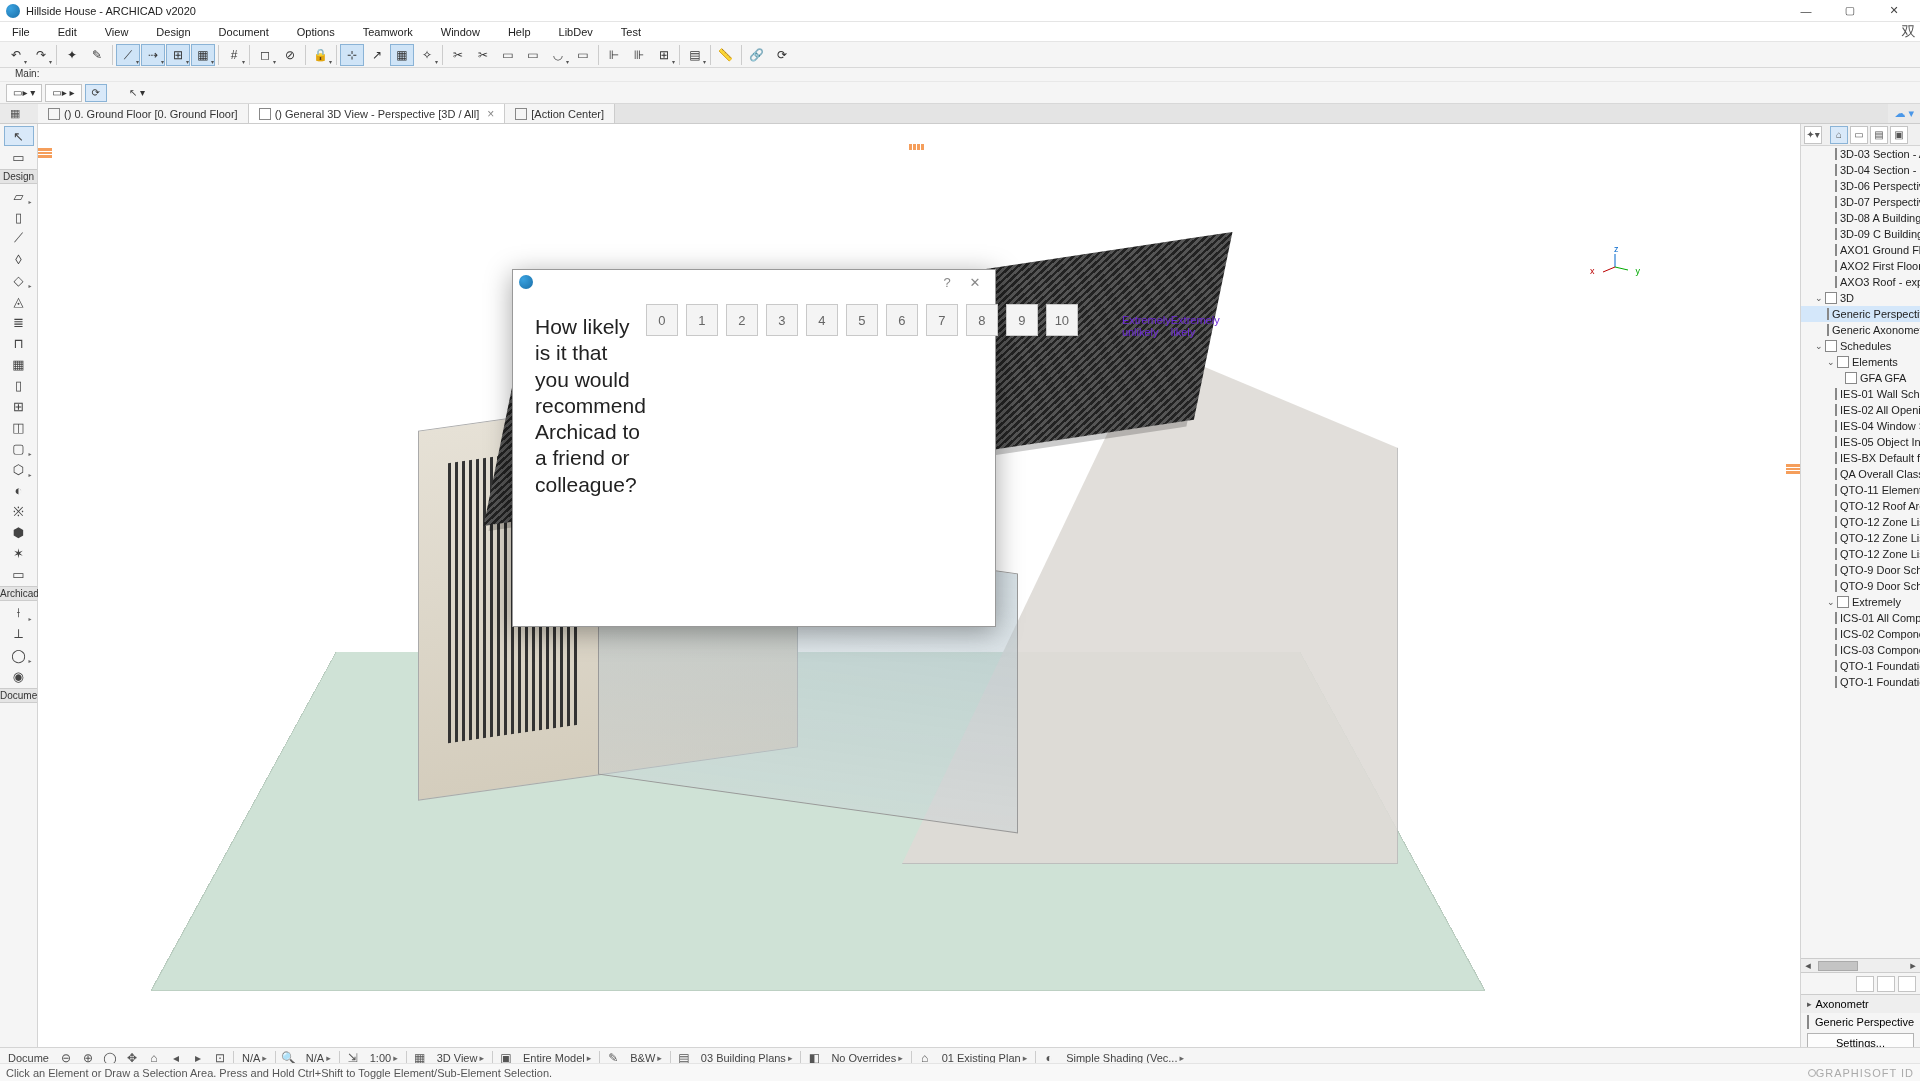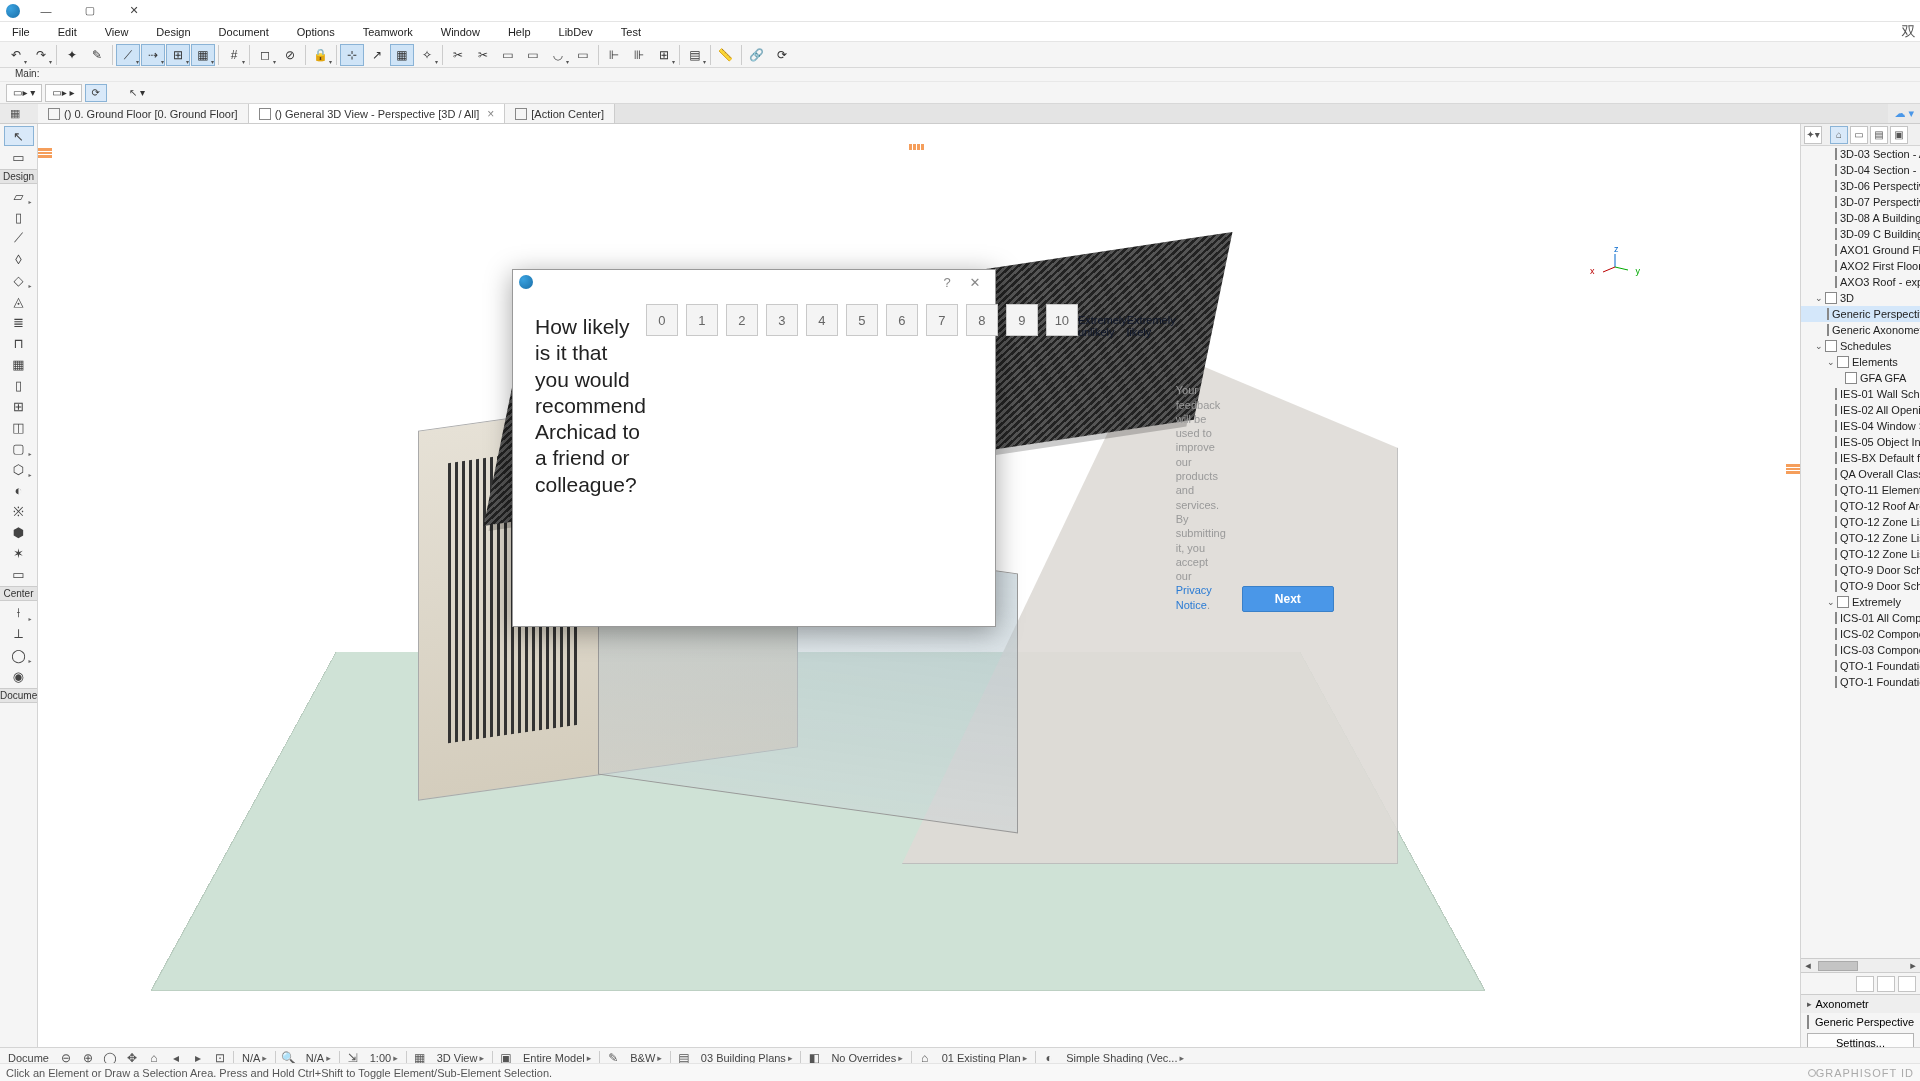--- a/index.html
+++ b/index.html
@@ -84,32 +84,33 @@
 .botline .gsid .dot{width:8px;height:8px;border:1px solid #aaa;border-radius:50%;}
 .dialog { position:absolute; left:512px; top:269px; width:484px; height:358px; background:#fff; border:1px solid #999; box-shadow:0 5px 25px rgba(0,0,0,0.35); display:flex; flex-direction:column;}
 .dialog .dtitle{height:24px;display:flex;align-items:center;padding:0 6px;}
 .dialog .dtitle .dlogo{width:14px;height:14px;border-radius:50%;background:radial-gradient(circle at 30% 30%,#3aa2e0,#1a6fa8);}
 .dialog .dtitle .spacer{flex:1;}
 .dialog .dtitle .dbtn{width:28px;text-align:center;color:#888;font-size:13px;}
 .dialog .dbody{flex:1;padding:10px 22px 14px 22px;display:flex;flex-direction:row;}
 .dialog .question{font-size:21px;color:#222;line-height:1.25;margin-bottom:26px;margin-top:10px;font-weight:400;}
 .dialog .nps{display:flex;gap:8px;}
 .dialog .nps .score{width:32px;height:32px;border:1px solid #c9c9c9;background:#f4f4f4;display:flex;align-items:center;justify-content:center;color:#666;font-size:13px;}
-.dialog .labels{display:flex;justify-content:space-between;color:#0f172a;font-size:12px;margin-top:10px;}
+.dialog .labels{display:flex;justify-content:space-between;color:#6d28d9;font-size:12px;margin-top:10px;margin-left:44px;}
 .dialog .footer{margin-top:auto;display:flex;align-items:flex-end;gap:16px;}
 .dialog .disclaimer{color:#999;font-size:11px;line-height:1.3;flex:1;}
 .dialog .disclaimer a{color:#2a7bd4;text-decoration:none;}
 .dialog .next{width:92px;height:26px;background:#4a97e8;color:#fff;border:1px solid #3a80c8;border-radius:2px;display:flex;align-items:center;justify-content:center;font-size:12px;font-weight:600;}
 svg{display:block;}
 </style>
 </head>
 <body>
 
 <div class="titlebar">
   <span class="logo"></span>
+  <span class="title">Hillside House - ARCHICAD v2020</span>
   <div class="winbtns">
     <div class="winbtn">—</div>
     <div class="winbtn">▢</div>
     <div class="winbtn">✕</div>
   </div>
 </div>
 
 <div class="menubar">
   <span class="menuitem">File</span>
   <span class="menuitem">Edit</span>
@@ -215,21 +216,21 @@
   <div class="tool">▯</div>
   <div class="tool">⊞</div>
   <div class="tool">◫</div>
   <div class="tool">▢<span class="dd">▸</span></div>
   <div class="tool">⬡<span class="dd">▸</span></div>
   <div class="tool">◐</div>
   <div class="tool">※</div>
   <div class="tool">⬢</div>
   <div class="tool">✶</div>
   <div class="tool">▭</div>
-  <div class="section">Center</div>
+  <div class="section">Archicad</div>
   <div class="tool">⟊<span class="dd">▸</span></div>
   <div class="tool">⟂</div>
   <div class="tool">◯<span class="dd">▸</span></div>
   <div class="tool">◉</div>
   <div class="section">Docume</div>
 </div>
 
 <div class="workspace">
   <div class="vsplit">
       <span></span>
@@ -570,20 +571,14 @@
         <div class="score">6</div>
         <div class="score">7</div>
         <div class="score">8</div>
         <div class="score">9</div>
         <div class="score">10</div>
       </div>
     <div class="labels">
       <span>Extremely unlikely</span>
       <span>Extremely likely</span>
     </div>
-    <div class="footer">
-      <div class="disclaimer">
-        <span>Your feedback will be used to improve our products and services. By submitting it, you accept our </span><a href="#">Privacy Notice</a><span>.</span>
-      </div>
-      <div class="next">Next</div>
-    </div>
   </div>
 </div>
 
 </body></html>

